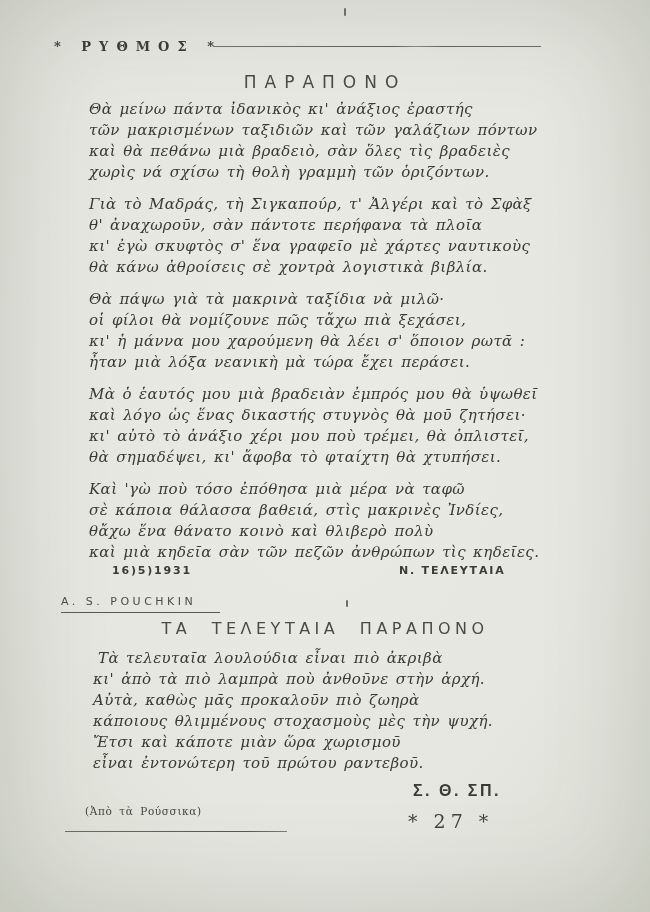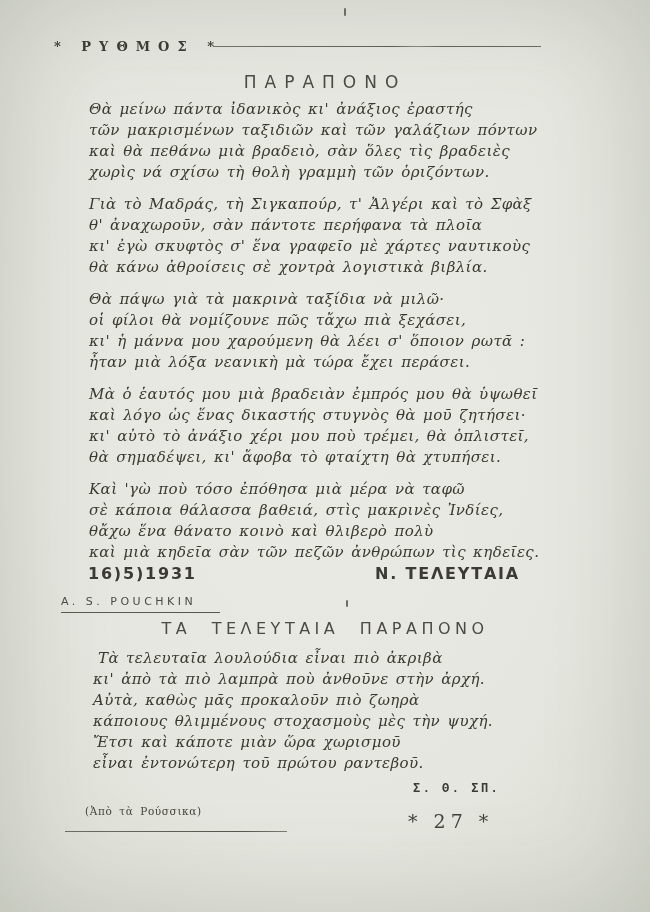--- a/index.html
+++ b/index.html
@@ -48,24 +48,25 @@
     white-space:nowrap;
   }
   .poem1{left:89px;top:99px;}
   .poem2{left:93px;top:648px;}
   .stanza{margin-bottom:11px;}
   .stanza .line:first-child{margin-left:0;}
   .poem2 .line:first-child{margin-left:5px;}
   .byline{
     font-family:"DejaVu Sans", sans-serif;
     font-weight:700;
-    font-size:16px;
+    font-size:11px;
     letter-spacing:1.8px;
     color:#3b3a34;
     white-space:nowrap;
+    margin-left:24px;
   }
   .date{left:88px;top:564px;}
   .author{left:375px;top:564px;}
   .attribution{
     left:61px;top:595px;
     font-family:"DejaVu Sans", sans-serif;
     font-size:11px;
     letter-spacing:3.5px;
     color:#4c4b44;
     padding:0 24px 4px 0;
@@ -76,23 +77,23 @@
     left:85px;top:784px;
     font-size:10.5px;
     letter-spacing:0.6px;
     word-spacing:3px;
     color:#45443c;
     white-space:nowrap;
     margin-top:21px;
   }
   .translator{
     left:413px;top:782px;
-    font-family:Liberation Mono, monospace;
+    font-family:Liberation Sans, sans-serif;
     font-weight:700;
-    font-size:12px;
+    font-size:16px;
     letter-spacing:2.5px;
     color:#3b3a34;
     white-space:nowrap;
   }
   .page-number{
     left:408px;top:810px;
     font-size:19px;
     letter-spacing:5px;
     color:#43423a;
     white-space:nowrap;

